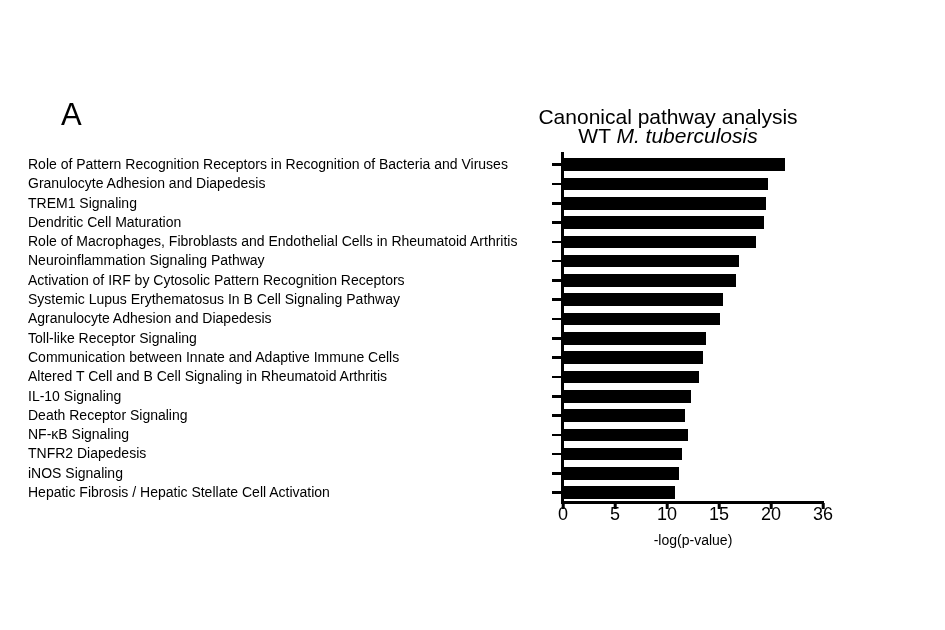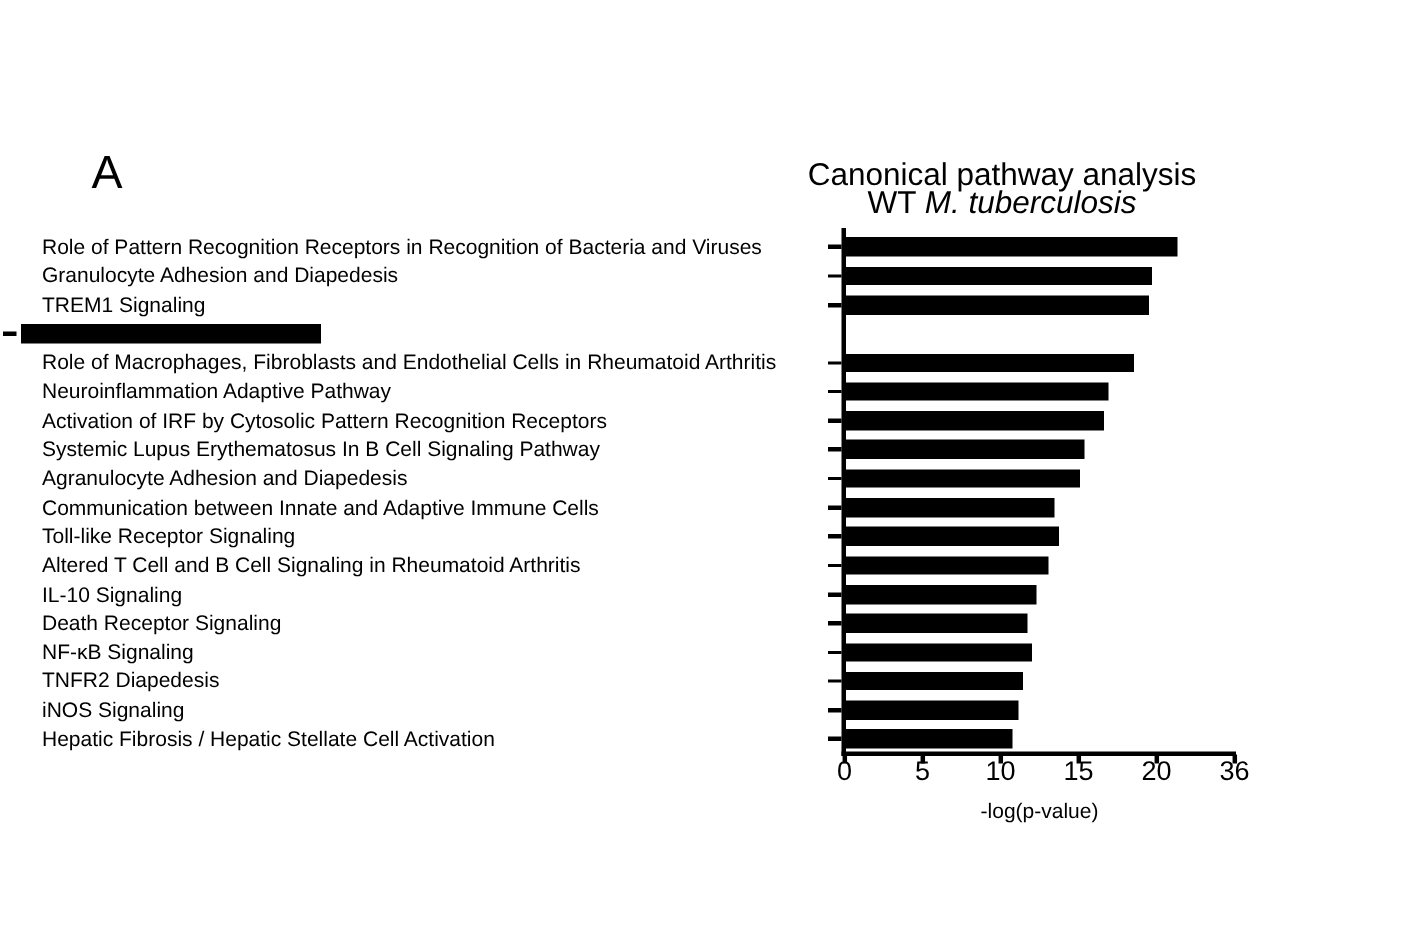--- a/index.html
+++ b/index.html
@@ -54,34 +54,35 @@
         </div>
       </div>
       <div class="row">
         <div class="row-label">TREM1 Signaling</div>
         <div class="row-tick"></div>
         <div class="row-plot">
           <div class="bar" style="width: 78%; background: rgb(0, 0, 0);"></div>
         </div>
       </div>
       <div class="row">
+        <div class="row-label">Dendritic Cell Maturation</div>
         <div class="row-tick"></div>
         <div class="row-plot">
           <div class="bar" style="width: 77.2%; background: rgb(0, 0, 0);"></div>
         </div>
       </div>
       <div class="row">
         <div class="row-label">Role of Macrophages, Fibroblasts and Endothelial Cells in Rheumatoid Arthritis</div>
         <div class="row-tick"></div>
         <div class="row-plot">
           <div class="bar" style="width: 74%; background: rgb(0, 0, 0);"></div>
         </div>
       </div>
       <div class="row">
-        <div class="row-label">Neuroinflammation Adaptive Pathway</div>
+        <div class="row-label">Neuroinflammation Signaling Pathway</div>
         <div class="row-tick"></div>
         <div class="row-plot">
           <div class="bar" style="width: 67.6%; background: rgb(0, 0, 0);"></div>
         </div>
       </div>
       <div class="row">
         <div class="row-label">Activation of IRF by Cytosolic Pattern Recognition Receptors</div>
         <div class="row-tick"></div>
         <div class="row-plot">
           <div class="bar" style="width: 66.4%; background: rgb(0, 0, 0);"></div>
@@ -95,31 +96,31 @@
         </div>
       </div>
       <div class="row">
         <div class="row-label">Agranulocyte Adhesion and Diapedesis</div>
         <div class="row-tick"></div>
         <div class="row-plot">
           <div class="bar" style="width: 60.4%; background: rgb(0, 0, 0);"></div>
         </div>
       </div>
       <div class="row">
+        <div class="row-label">Toll-like Receptor Signaling</div>
+        <div class="row-tick"></div>
+        <div class="row-plot">
+          <div class="bar" style="width: 54.8%; background: rgb(0, 0, 0);"></div>
+        </div>
+      </div>
+      <div class="row">
         <div class="row-label">Communication between Innate and Adaptive Immune Cells</div>
         <div class="row-tick"></div>
         <div class="row-plot">
           <div class="bar" style="width: 53.6%; background: rgb(0, 0, 0);"></div>
-        </div>
-      </div>
-      <div class="row">
-        <div class="row-label">Toll-like Receptor Signaling</div>
-        <div class="row-tick"></div>
-        <div class="row-plot">
-          <div class="bar" style="width: 54.8%; background: rgb(0, 0, 0);"></div>
         </div>
       </div>
       <div class="row">
         <div class="row-label">Altered T Cell and B Cell Signaling in Rheumatoid Arthritis</div>
         <div class="row-tick"></div>
         <div class="row-plot">
           <div class="bar" style="width: 52%; background: rgb(0, 0, 0);"></div>
         </div>
       </div>
       <div class="row">

